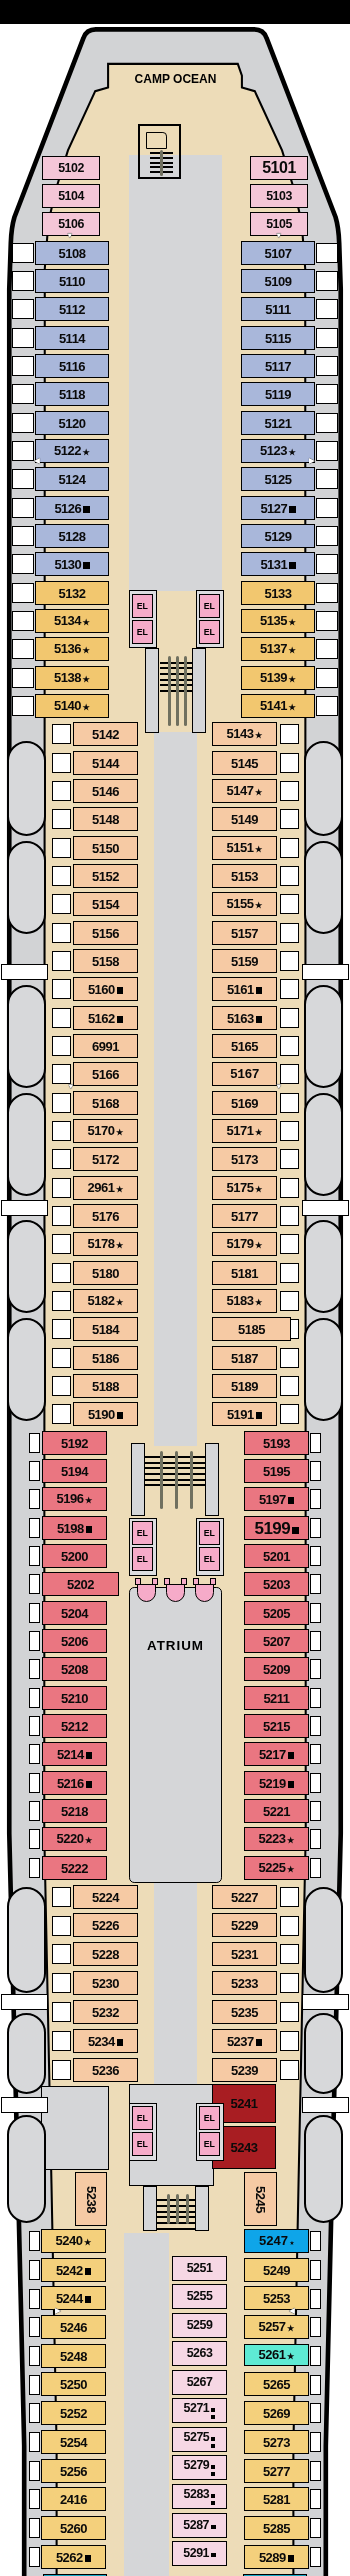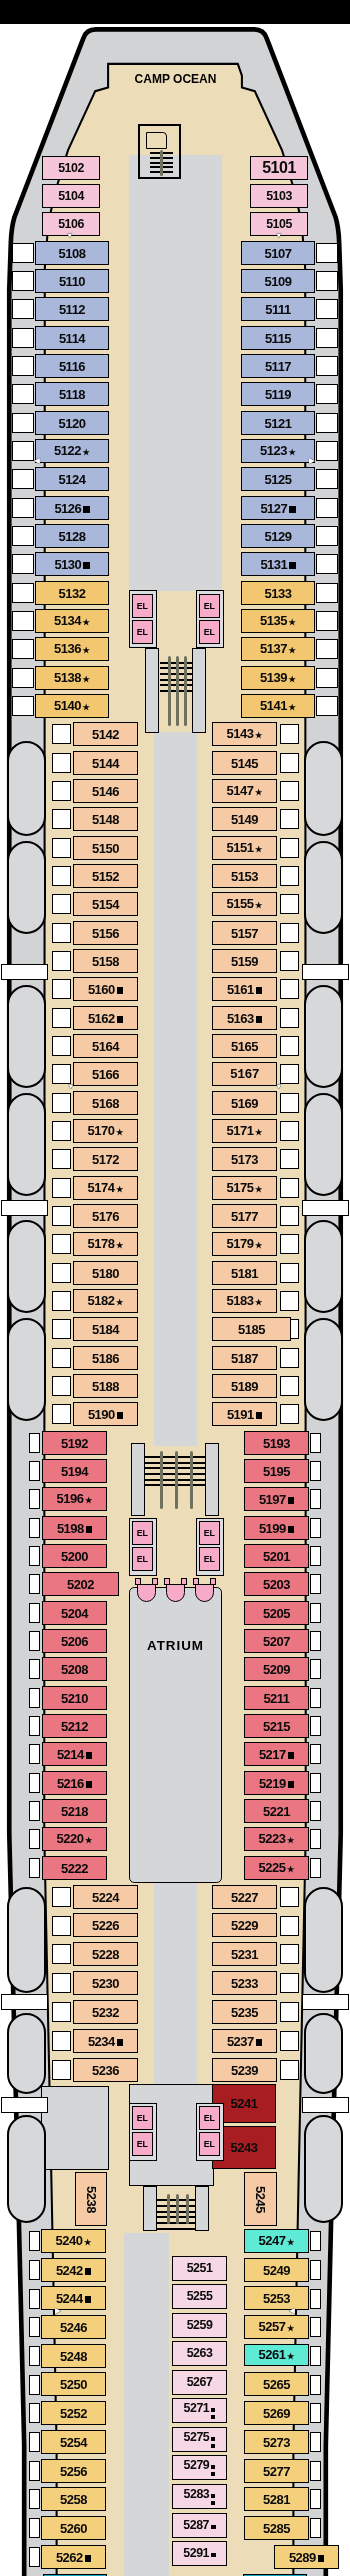--- a/index.html
+++ b/index.html
@@ -322,21 +322,21 @@
       <div class="wbox" style="left:280px;top:1008px;width:18.5px;height:20px;"></div>
       <div class="cabin" style="left:73px;top:1006px;width:65px;height:24px;background:#f6caa4;">
         <span class="num" style="font-size:13px"><span class="num">5162</span><span class="sym-sq"></span></span>
       </div>
       <div class="cabin" style="left:212px;top:1006px;width:65px;height:24px;background:#f6caa4;">
         <span class="num" style="font-size:13px"><span class="num">5163</span><span class="sym-sq"></span></span>
       </div>
       <div class="wbox" style="left:52px;top:1036px;width:18.5px;height:20px;"></div>
       <div class="wbox" style="left:280px;top:1036px;width:18.5px;height:20px;"></div>
       <div class="cabin" style="left:73px;top:1034px;width:65px;height:24px;background:#f6caa4;">
-        <span class="num" style="font-size:13px"><span class="num">5164</span></span>
+        <span class="num" style="font-size:13px"><span class="num">6991</span></span>
       </div>
       <div class="cabin" style="left:212px;top:1034px;width:65px;height:24px;background:#f6caa4;">
         <span class="num" style="font-size:13px"><span class="num">5165</span></span>
       </div>
       <div class="wbox" style="left:52px;top:1064px;width:18.5px;height:20px;"></div>
       <div class="wbox" style="left:280px;top:1064px;width:18.5px;height:20px;"></div>
       <div class="cabin" style="left:73px;top:1062px;width:65px;height:24px;background:#f6caa4;">
         <span class="num" style="font-size:13px"><span class="num">5166</span></span>
       </div>
       <div class="cabin" style="left:212px;top:1062px;width:65px;height:24px;background:#f6caa4;font-family:Liberation Mono, monospace;">
@@ -362,21 +362,21 @@
       <div class="wbox" style="left:280px;top:1149px;width:18.5px;height:20px;"></div>
       <div class="cabin" style="left:73px;top:1147px;width:65px;height:24px;background:#f6caa4;">
         <span class="num" style="font-size:13px"><span class="num">5172</span></span>
       </div>
       <div class="cabin" style="left:212px;top:1147px;width:65px;height:24px;background:#f6caa4;">
         <span class="num" style="font-size:13px"><span class="num">5173</span></span>
       </div>
       <div class="wbox" style="left:52px;top:1178px;width:18.5px;height:20px;"></div>
       <div class="wbox" style="left:280px;top:1178px;width:18.5px;height:20px;"></div>
       <div class="cabin" style="left:73px;top:1176px;width:65px;height:24px;background:#f6caa4;">
-        <span class="num" style="font-size:13px"><span class="num">5174</span><span class="sym-star">★</span></span>
+        <span class="num" style="font-size:13px"><span class="num">2961</span><span class="sym-star">★</span></span>
       </div>
       <div class="cabin" style="left:212px;top:1176px;width:65px;height:24px;background:#f6caa4;">
         <span class="num" style="font-size:13px"><span class="num">5175</span><span class="sym-star">★</span></span>
       </div>
       <div class="wbox" style="left:52px;top:1206px;width:18.5px;height:20px;"></div>
       <div class="wbox" style="left:280px;top:1206px;width:18.5px;height:20px;"></div>
       <div class="cabin" style="left:73px;top:1204px;width:65px;height:24px;background:#f6caa4;">
         <span class="num" style="font-size:13px"><span class="num">5176</span></span>
       </div>
       <div class="cabin" style="left:212px;top:1204px;width:65px;height:24px;background:#f6caa4;">
@@ -461,21 +461,21 @@
       </div>
       <div class="cabin" style="left:244px;top:1487px;width:65px;height:24px;background:#ea7681;">
         <span class="num" style="font-size:13px"><span class="num">5197</span><span class="sym-sq"></span></span>
       </div>
       <div class="wbox" style="left:29px;top:1518px;width:11.3px;height:20px;"></div>
       <div class="wbox" style="left:310px;top:1518px;width:11.3px;height:20px;"></div>
       <div class="cabin" style="left:42px;top:1516px;width:65px;height:24px;background:#ea7681;">
         <span class="num" style="font-size:13px"><span class="num">5198</span><span class="sym-sq"></span></span>
       </div>
       <div class="cabin" style="left:244px;top:1516px;width:65px;height:24px;background:#ea7681;">
-        <span class="num" style="font-size:13px"><span class="num">5199</span><span class="sym-sq"></span></span>
+        <span class="num" style="font-size:17px"><span class="num">5199</span><span class="sym-sq"></span></span>
       </div>
       <div class="wbox" style="left:29px;top:1546px;width:11.3px;height:20px;"></div>
       <div class="wbox" style="left:310px;top:1546px;width:11.3px;height:20px;"></div>
       <div class="cabin" style="left:42px;top:1544px;width:65px;height:24px;background:#ea7681;">
         <span class="num" style="font-size:13px"><span class="num">5200</span></span>
       </div>
       <div class="cabin" style="left:244px;top:1544px;width:65px;height:24px;background:#ea7681;">
         <span class="num" style="font-size:13px"><span class="num">5201</span></span>
       </div>
       <div class="wbox" style="left:29px;top:1574px;width:11.3px;height:20px;"></div>
@@ -620,21 +620,21 @@
         <span class="num" style="font-size:13px"><span class="num">5236</span></span>
       </div>
       <div class="cabin" style="left:212px;top:2058px;width:65px;height:24px;background:#f6caa4;">
         <span class="num" style="font-size:13px"><span class="num">5239</span></span>
       </div>
       <div class="wbox" style="left:29px;top:2231px;width:11.3px;height:20px;"></div>
       <div class="wbox" style="left:310px;top:2231px;width:11.3px;height:20px;"></div>
       <div class="cabin" style="left:41px;top:2229px;width:65px;height:24px;background:#f4d07c;">
         <span class="num" style="font-size:13px"><span class="num">5240</span><span class="sym-star">★</span></span>
       </div>
-      <div class="cabin" style="left:244px;top:2229px;width:65px;height:24px;background:#5eead4;">
+      <div class="cabin" style="left:244px;top:2229px;width:65px;height:24px;background:#0ea5e9;font-family:Liberation Mono, monospace;">
         <span class="num" style="font-size:13px"><span class="num">5247</span><span class="sym-star">★</span></span>
       </div>
       <div class="wbox" style="left:29px;top:2260px;width:11.3px;height:20px;"></div>
       <div class="wbox" style="left:310px;top:2260px;width:11.3px;height:20px;"></div>
       <div class="cabin" style="left:41px;top:2258px;width:65px;height:24px;background:#f4d07c;">
         <span class="num" style="font-size:13px"><span class="num">5242</span><span class="sym-sq"></span></span>
       </div>
       <div class="cabin" style="left:244px;top:2258px;width:65px;height:24px;background:#f4d07c;">
         <span class="num" style="font-size:13px"><span class="num">5249</span></span>
       </div>
@@ -690,39 +690,39 @@
       <div class="wbox" style="left:310px;top:2461px;width:11.3px;height:20px;"></div>
       <div class="cabin" style="left:41px;top:2459px;width:65px;height:24px;background:#f4d07c;">
         <span class="num" style="font-size:13px"><span class="num">5256</span></span>
       </div>
       <div class="cabin" style="left:244px;top:2459px;width:65px;height:24px;background:#f4d07c;">
         <span class="num" style="font-size:13px"><span class="num">5277</span></span>
       </div>
       <div class="wbox" style="left:29px;top:2489px;width:11.3px;height:20px;"></div>
       <div class="wbox" style="left:310px;top:2489px;width:11.3px;height:20px;"></div>
       <div class="cabin" style="left:41px;top:2487px;width:65px;height:24px;background:#f4d07c;">
-        <span class="num" style="font-size:13px"><span class="num">5258</span></span>
+        <span class="num" style="font-size:13px"><span class="num">2416</span></span>
       </div>
       <div class="cabin" style="left:244px;top:2487px;width:65px;height:24px;background:#f4d07c;">
         <span class="num" style="font-size:13px"><span class="num">5281</span></span>
       </div>
       <div class="wbox" style="left:29px;top:2518px;width:11.3px;height:20px;"></div>
       <div class="wbox" style="left:310px;top:2518px;width:11.3px;height:20px;"></div>
       <div class="cabin" style="left:41px;top:2516px;width:65px;height:24px;background:#f4d07c;">
         <span class="num" style="font-size:13px"><span class="num">5260</span></span>
       </div>
       <div class="cabin" style="left:244px;top:2516px;width:65px;height:24px;background:#f4d07c;">
         <span class="num" style="font-size:13px"><span class="num">5285</span></span>
       </div>
       <div class="wbox" style="left:29px;top:2547px;width:11.3px;height:20px;"></div>
       <div class="wbox" style="left:310px;top:2547px;width:11.3px;height:20px;"></div>
       <div class="cabin" style="left:41px;top:2545px;width:65px;height:24px;background:#f4d07c;">
         <span class="num" style="font-size:13px"><span class="num">5262</span><span class="sym-sq"></span></span>
       </div>
-      <div class="cabin" style="left:244px;top:2545px;width:65px;height:24px;background:#f4d07c;margin-left:30px;">
+      <div class="cabin" style="left:244px;top:2545px;width:65px;height:24px;background:#f4d07c;">
         <span class="num" style="font-size:13px"><span class="num">5289</span><span class="sym-sq"></span></span>
       </div>
       <div class="cabin" style="left:172px;top:2256px;width:55px;height:25px;background:#f6d7e4;">
         <span class="num" style="font-size:12.4px"><span class="num">5251</span></span>
       </div>
       <div class="cabin" style="left:172px;top:2284px;width:55px;height:25px;background:#f6d7e4;">
         <span class="num" style="font-size:12.4px"><span class="num">5255</span></span>
       </div>
       <div class="cabin" style="left:172px;top:2313px;width:55px;height:25px;background:#f6d7e4;">
         <span class="num" style="font-size:12.4px"><span class="num">5259</span></span>

